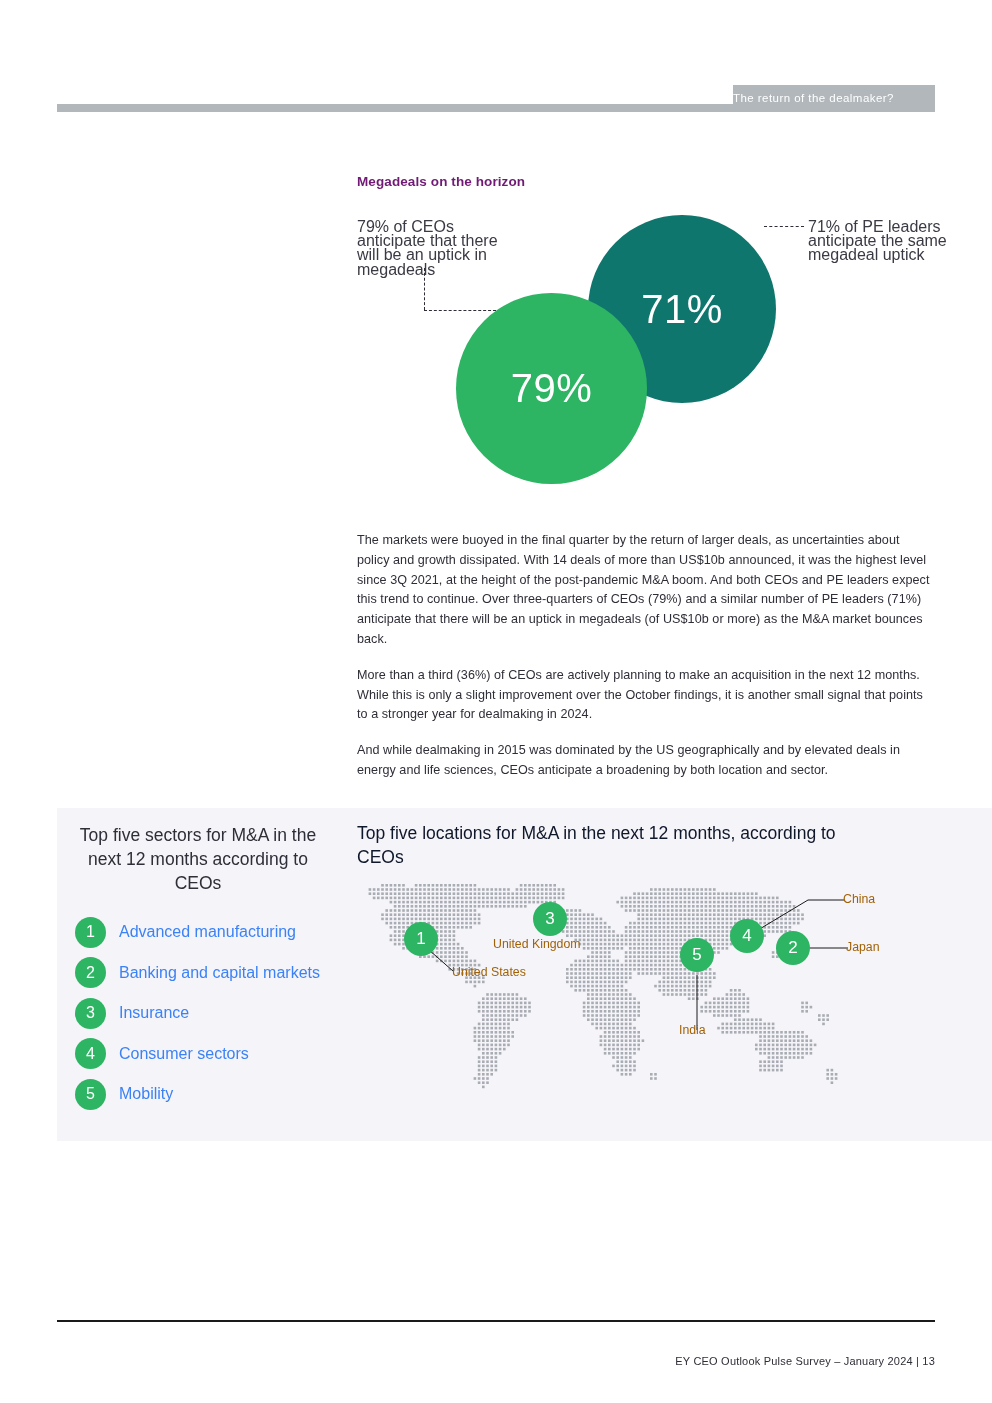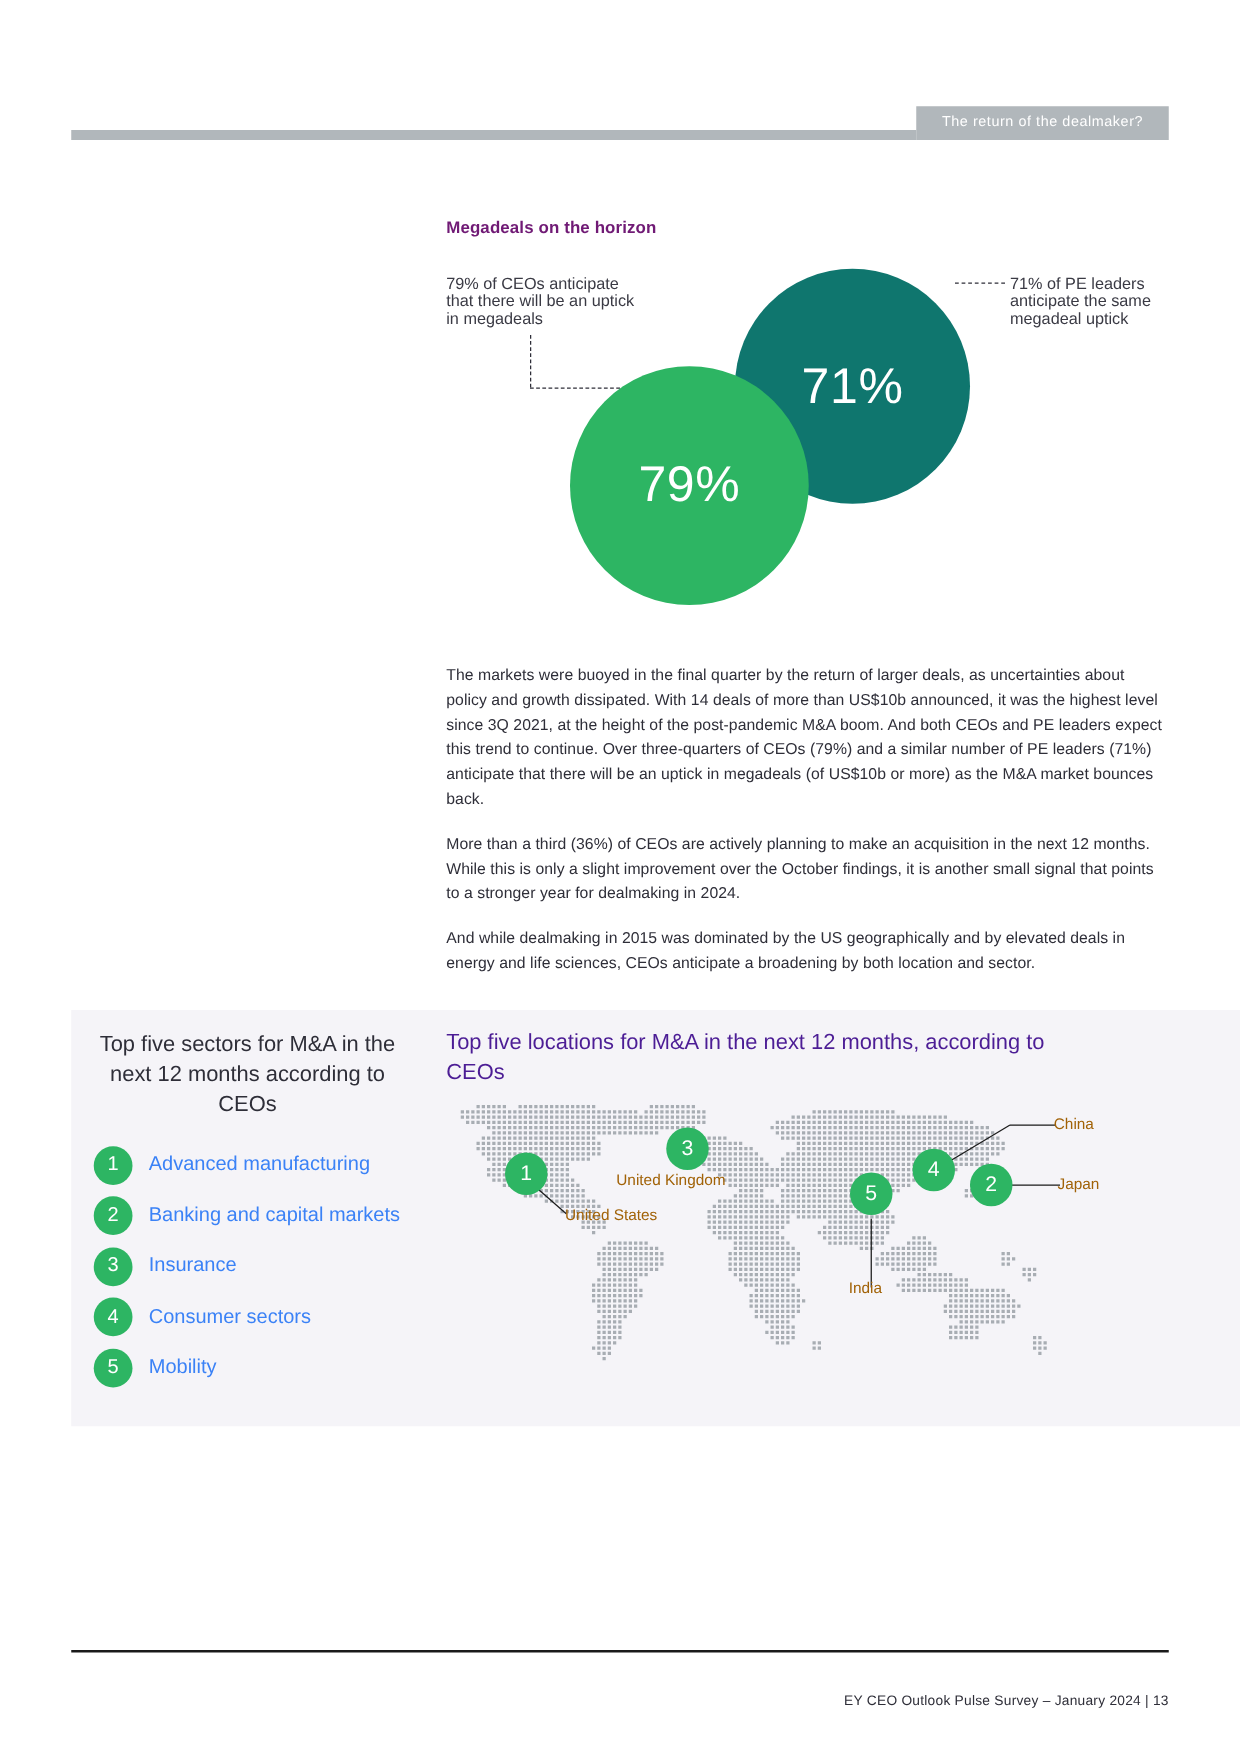--- a/index.html
+++ b/index.html
@@ -5,26 +5,26 @@
   html,body{margin:0;padding:0;}
   body{
     width:992px;height:1403px;position:relative;background:#ffffff;
     font-family:"Liberation Sans","DejaVu Sans",sans-serif;
     color:#2e2e38;overflow:hidden;
   }
   
   .header-rule{position:absolute;left:57px;top:104px;width:676px;height:8px;background:#b1b7bb;}
   .header-banner{
     position:absolute;left:733px;top:85px;width:202px;height:27px;background:#b1b7bb;
-    color:#ffffff;font-size:11.5px;letter-spacing:.45px;line-height:27px;text-align:center;
+    color:#ffffff;font-size:11.5px;letter-spacing:.45px;line-height:27px;
     white-space:nowrap;
   }
   
   .fig-title{position:absolute;left:357px;top:174px;font-size:13.5px;font-weight:bold;color:#701a75;letter-spacing:.1px;}
-  .ann{position:absolute;font-size:13px;line-height:14.2px;color:#3a3a44;}
+  .ann{position:absolute;font-size:16px;line-height:14.2px;color:#3a3a44;}
   .ann-left{left:357px;top:220px;width:160px;}
   .ann-right{left:808px;top:220px;width:150px;}
   .bubble{position:absolute;border-radius:50%;display:flex;align-items:center;justify-content:center;color:#fff;}
   .bubble span{font-size:40px;letter-spacing:.5px;font-weight:400;}
   #bubble-purple{left:588px;top:215px;width:188px;height:188px;}
   #bubble-green{left:456px;top:293px;width:191px;height:191px;}
   .leader{position:absolute;}
   .leader-v{border-left:1px dashed #2e2e38;}
   .leader-h{border-top:1px dashed #2e2e38;}
   
@@ -33,21 +33,21 @@
   
   .panel{position:absolute;left:57px;top:808px;width:935px;height:333px;background:#f5f4f8;}
   .panel-left-title{position:absolute;left:73px;top:823px;width:250px;font-size:17.5px;line-height:24px;color:#2e2e38;text-align:center;}
   .sector-list{position:absolute;left:75px;top:912px;width:270px;}
   .sector-row{display:flex;align-items:center;height:40.5px;}
   .badge{
     width:31px;height:31px;border-radius:50%;background:#2db563;color:#fff;
     display:flex;align-items:center;justify-content:center;font-size:16px;flex:0 0 31px;
   }
   .sector-label{margin-left:13px;font-size:16px;color:#3b82f6;white-space:nowrap;}
-  .panel-right-title{position:absolute;left:357px;top:821px;width:520px;font-size:17.5px;line-height:24px;color:#4c1d95;}
+  .panel-right-title{position:absolute;left:357px;top:821px;width:520px;font-size:17.5px;line-height:24px;color:#0f172a;}
   
   .map-wrap{position:absolute;left:352px;top:878px;width:500px;height:215px;}
   .map-svg{position:absolute;left:0;top:0;}
   .pin{
     position:absolute;width:34px;height:34px;border-radius:50%;background:#2db563;color:#fff;
     display:flex;align-items:center;justify-content:center;font-size:17px;
   }
   .map-label{position:absolute;font-size:12.3px;color:#a16207;white-space:nowrap;}
   
   .footer-rule{position:absolute;left:57px;top:1320px;width:878px;height:2px;background:#1a1a1a;}

